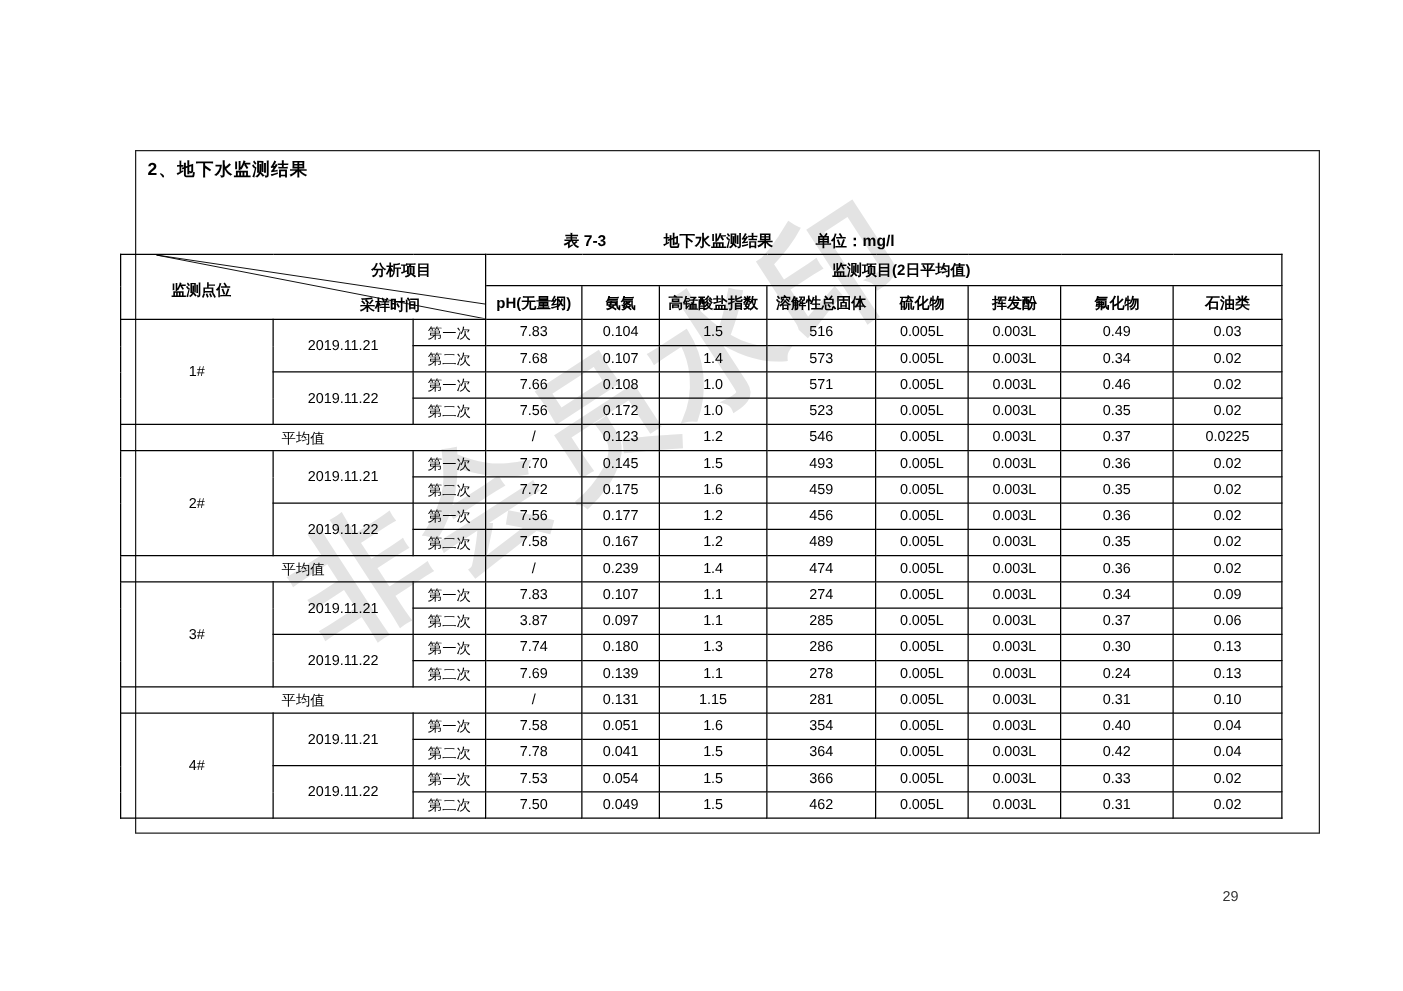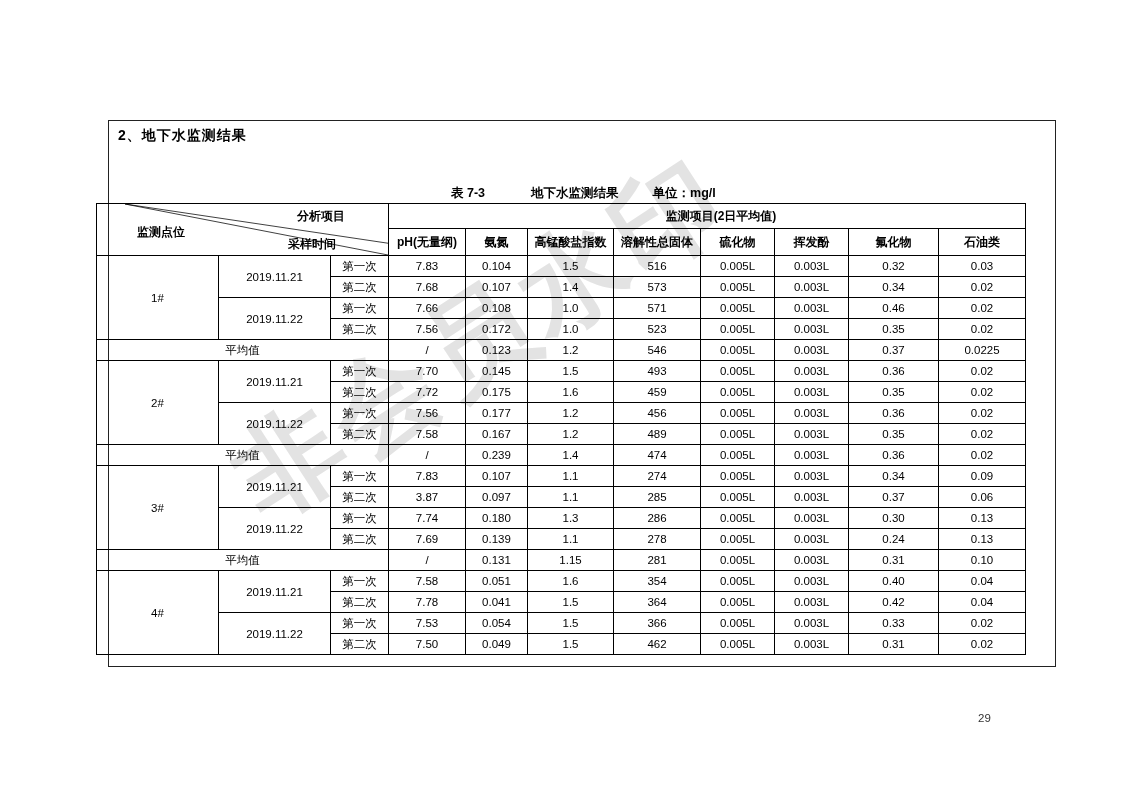--- a/index.html
+++ b/index.html
@@ -110,21 +110,21 @@
       <tr class="data-row">
         <td rowspan="4">1#</td>
         <td rowspan="2">2019.11.21</td>
         <td>第一次</td>
         <td>7.83</td>
         <td>0.104</td>
         <td>1.5</td>
         <td>516</td>
         <td>0.005L</td>
         <td>0.003L</td>
-        <td>0.32</td>
+        <td>0.49</td>
         <td>0.03</td>
       </tr>
       <tr class="data-row">
         <td>第二次</td>
         <td>7.68</td>
         <td>0.107</td>
         <td>1.4</td>
         <td>573</td>
         <td>0.005L</td>
         <td>0.003L</td>

